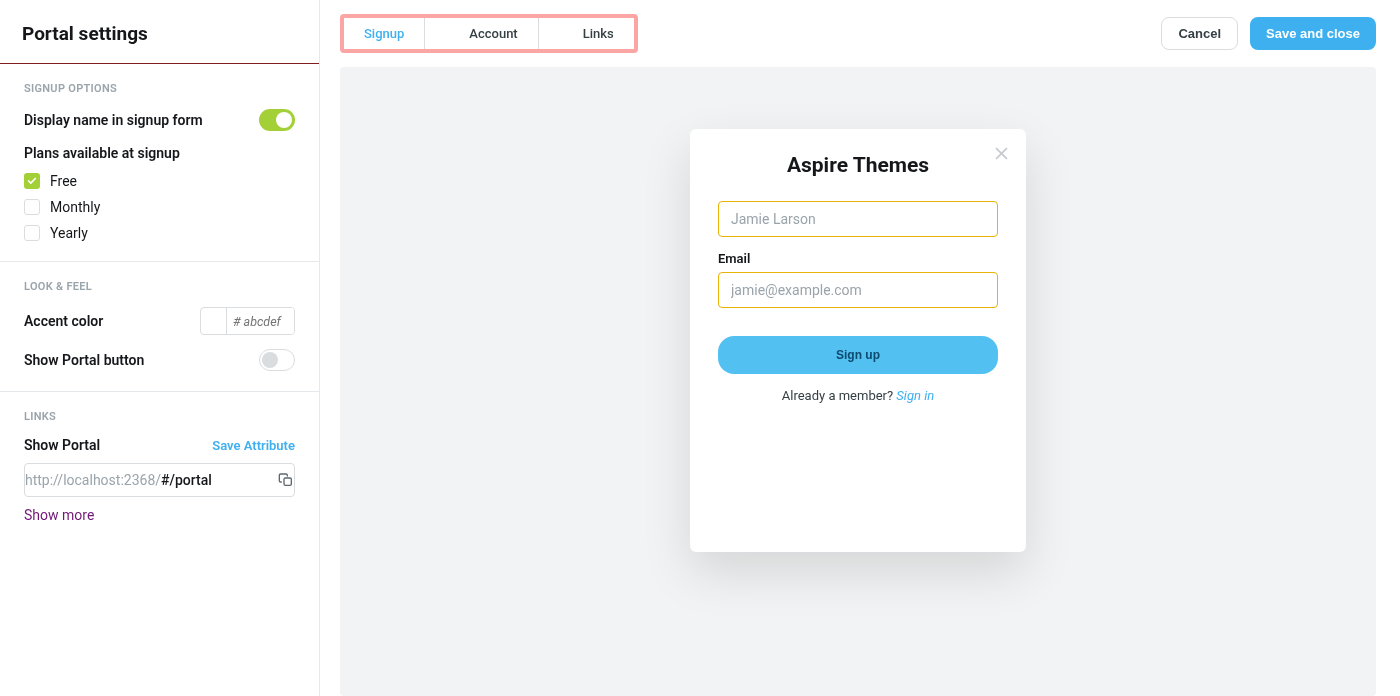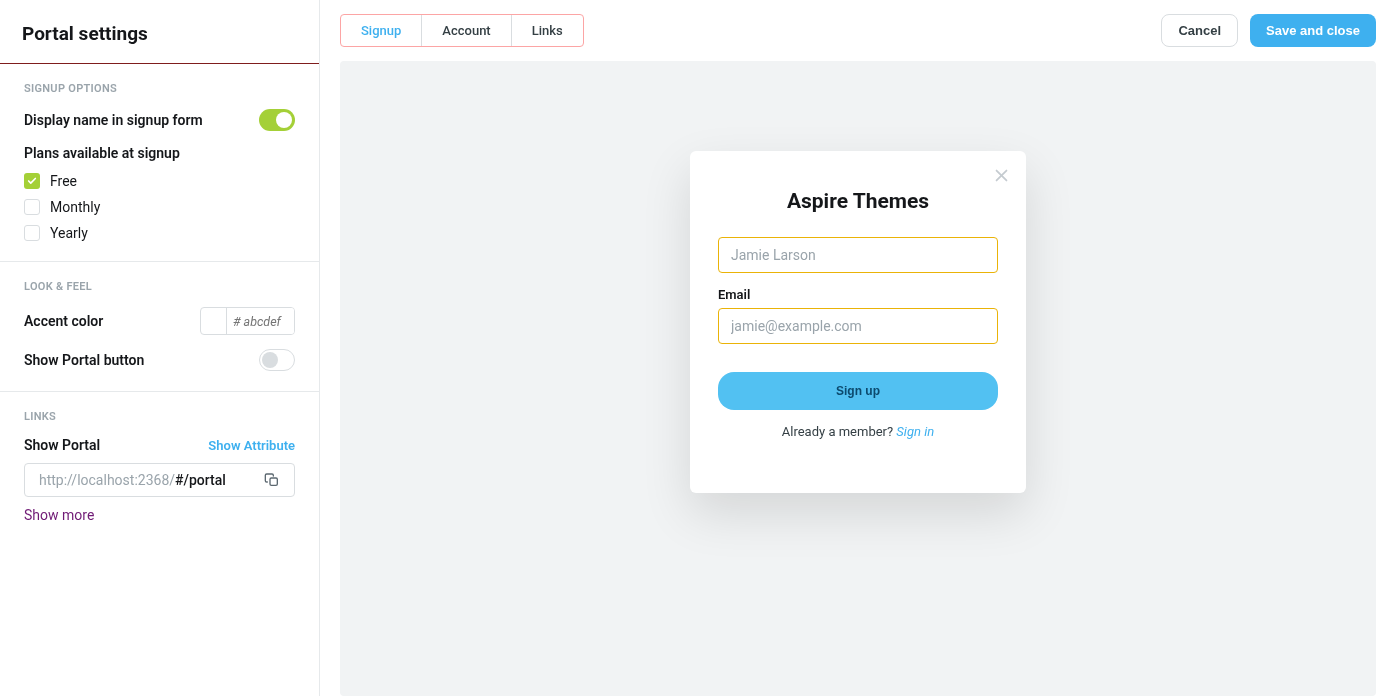--- a/index.html
+++ b/index.html
@@ -136,21 +136,21 @@
     font-size: 13px;
     font-weight: 600;
     color: #3eb0ef;
     cursor: pointer;
   }
   .url-box {
     display: flex;
     align-items: center;
     border: 1px solid #d9dde0;
     border-radius: 4px;
-    padding: 8px 14px;
+    padding: 8px 0;
     margin-bottom: 10px;
   }
   .url-text {
     flex: 1;
     font-size: 14px;
     white-space: nowrap;
     overflow: hidden;
   }
   .url-gray { color: #9aa4ab; }
   .url-dark { color: #15171a; font-weight: 500; }
@@ -172,23 +172,24 @@
     padding: 14px 24px 0 20px;
   }
   .topbar {
     display: flex;
     justify-content: space-between;
     align-items: center;
     margin-bottom: 14px;
   }
   .seg-tabs {
     display: flex;
-    border: 1px solid #fca5a5;
+    border: 4px solid #fca5a5;
     border-radius: 4px;
     overflow: hidden;
+    gap: 24px;
   }
   .seg-tab {
     padding: 8px 20px;
     font-size: 13px;
     font-weight: 500;
     cursor: pointer;
     border-right: 1px solid #d9dde0;
     color: #343f44;
   }
   .seg-tab:last-child { border-right: none; }
@@ -214,27 +215,26 @@
   .preview-area {
     flex: 1;
     background: #f1f3f4;
     border-radius: 4px;
     display: flex;
     justify-content: center;
     padding-top: 62px;
   }
   .preview-card {
     width: 336px;
-    height: 342px;
+    height: 423px;
     background: #fff;
     border-radius: 6px;
     box-shadow: 0 20px 50px rgba(0,0,0,0.12);
-    padding: 36px 28px;
+    padding: 22px 28px;
     position: relative;
-    margin-top: 28px;
   }
   .close-x {
     position: absolute;
     top: 16px;
     right: 16px;
     color: #c5cbd0;
     cursor: pointer;
   }
   .close-x svg { width: 17px; height: 17px; }
   .preview-title {
@@ -343,21 +343,21 @@
         <div class="knob"></div>
       </div>
     </div>
   </div>
 
   <div class="section" style="border-bottom:none">
     <div class="section-title">LINKS</div>
 
     <div class="link-header">
       <div class="row-label">Show Portal</div>
-      <div class="link-action">Show Attribute</div>
+      <div class="link-action">Save Attribute</div>
     </div>
 
     <div class="url-box">
       <div class="url-text">
         <span class="url-gray">http://localhost:2368/</span><span class="url-dark">#/portal</span>
       </div>
       <div class="copy-icon">
         <svg width="16" height="16" viewBox="0 0 24 24" fill="none" stroke="currentColor" stroke-width="2" stroke-linecap="round" stroke-linejoin="round">
             <rect x="9" y="9" width="11" height="11" rx="2"></rect>
             <path d="M5 15H4a2 2 0 0 1-2-2V5a2 2 0 0 1 2-2h8a2 2 0 0 1 2 2v1"></path>

